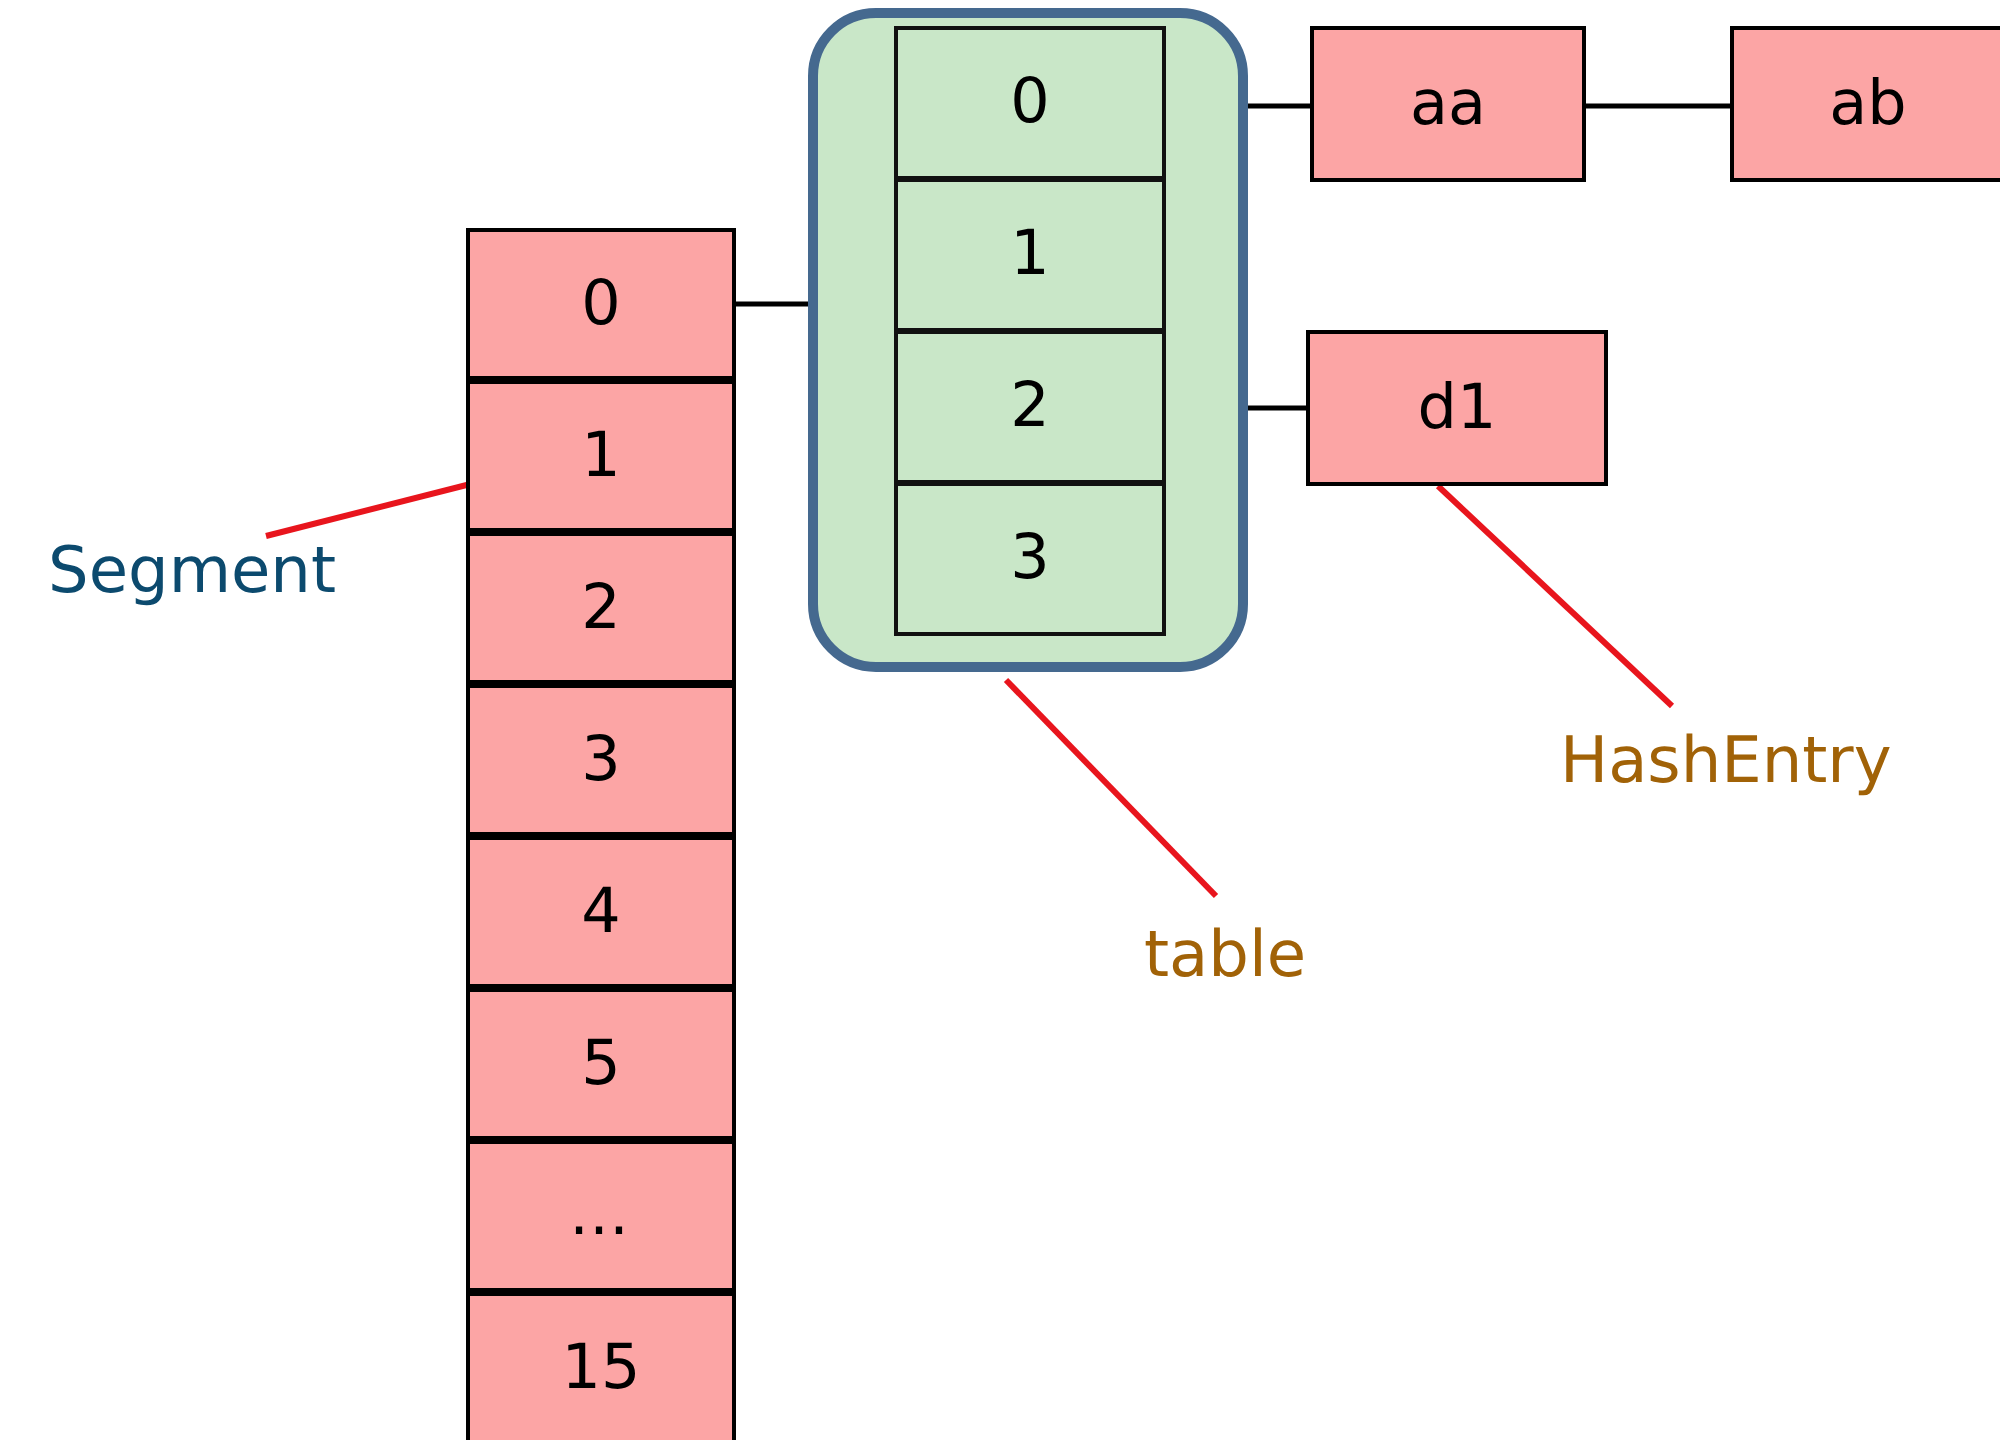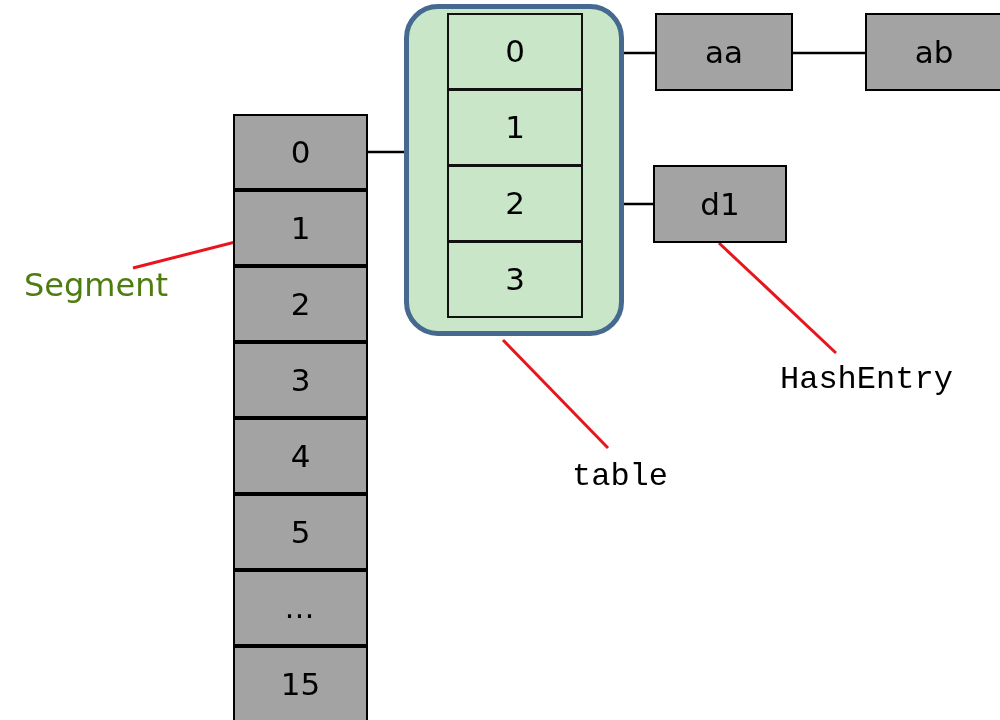--- a/index.html
+++ b/index.html
@@ -22,21 +22,21 @@
     left: 0;
     top: 0;
     width: 1000px;
     height: 720px;
     overflow: visible;
   }
   .box {
     position: absolute;
     box-sizing: border-box;
     border: 2px solid #000000;
-    background: #a3a3a3;
+    background: #fca5a5;
     display: flex;
     align-items: center;
     justify-content: center;
     color: #000000;
     font-size: 31px;
     font-family: "DejaVu Sans", sans-serif;
     line-height: 1;
   }
   .seg-cell {
     left: 233px;
@@ -66,22 +66,22 @@
   .entry-box {
     height: 78px;
     font-size: 31px;
   }
   .label {
     position: absolute;
     font-size: 32px;
     line-height: 1;
     white-space: nowrap;
   }
-  .label-black { color: #4d7c0f; }
-  .label-orange { color: #000000; font-family: Liberation Mono, monospace; }
+  .label-black { color: #0c4a6e; }
+  .label-orange { color: #a16207; }
   .ellipsis-cell { font-size: 30px; letter-spacing: 2px; }
 </style>
 </head>
 <body>
 
 <div id="canvas">
 
   <svg class="layer" viewBox="0 0 1000 720">
 
     <line x1="368" y1="152" x2="447" y2="152" stroke="#000000" stroke-width="2.5"></line>
@@ -112,19 +112,19 @@
 
   <div>
     <div class="box tbl-cell" style="top:13px;">0</div>
     <div class="box tbl-cell" style="top:89px;">1</div>
     <div class="box tbl-cell" style="top:165px;">2</div>
     <div class="box tbl-cell" style="top:241px;">3</div>
   </div>
 
   <div class="box entry-box" style="left:655px; top:13px; width:138px;">aa</div>
   <div class="box entry-box" style="left:865px; top:13px; width:138px;">ab</div>
-  <div class="box entry-box" style="left:653px; top:165px; width:134px;">d1</div>
+  <div class="box entry-box" style="left:653px; top:165px; width:151px;">d1</div>
 
   <div class="label label-black" style="left:24px; top:269px;">Segment</div>
   <div class="label label-orange" style="left:572px; top:461px;">table</div>
   <div class="label label-orange" style="left:780px; top:364px;">HashEntry</div>
 
 </div>
 
 </body></html>

